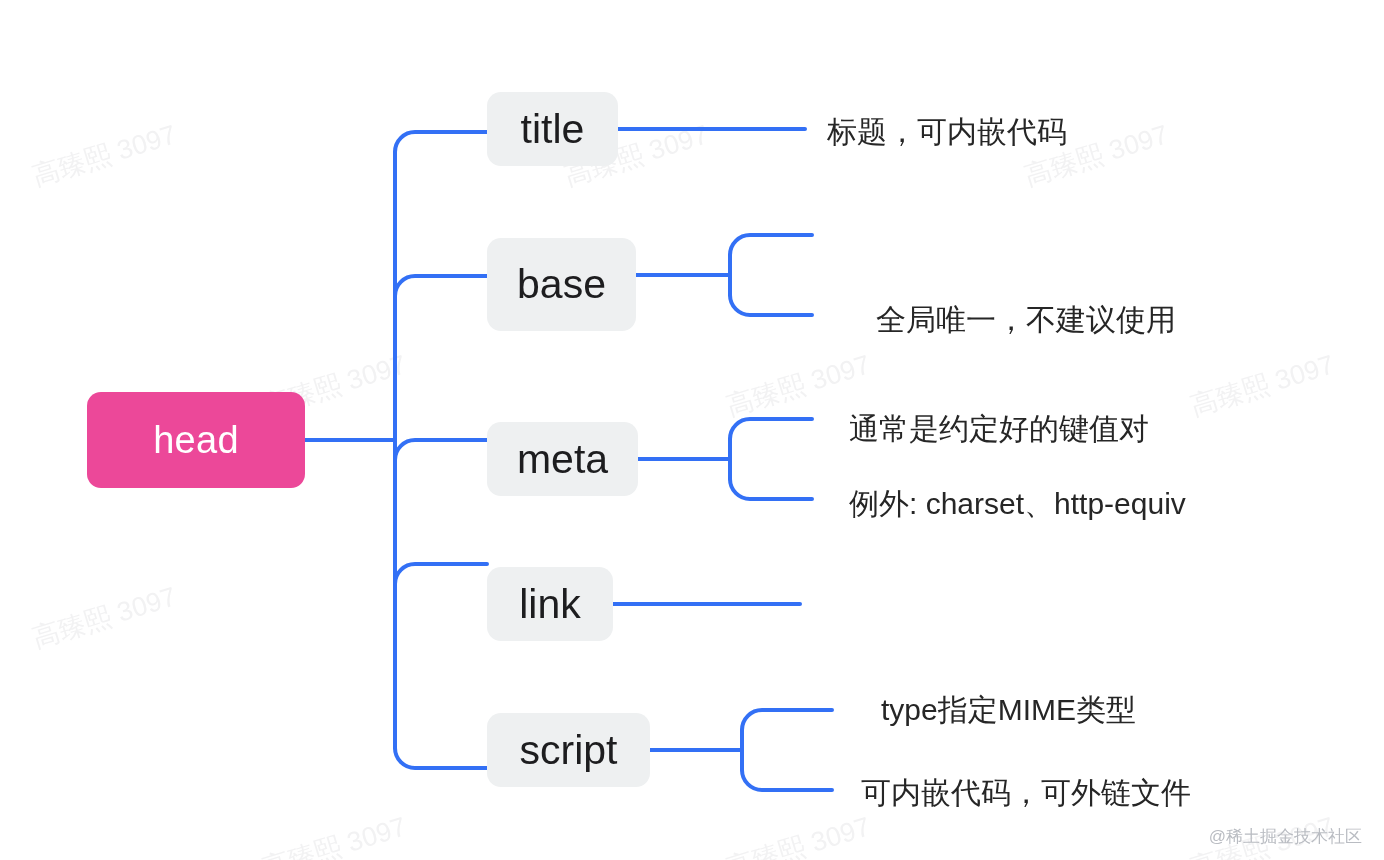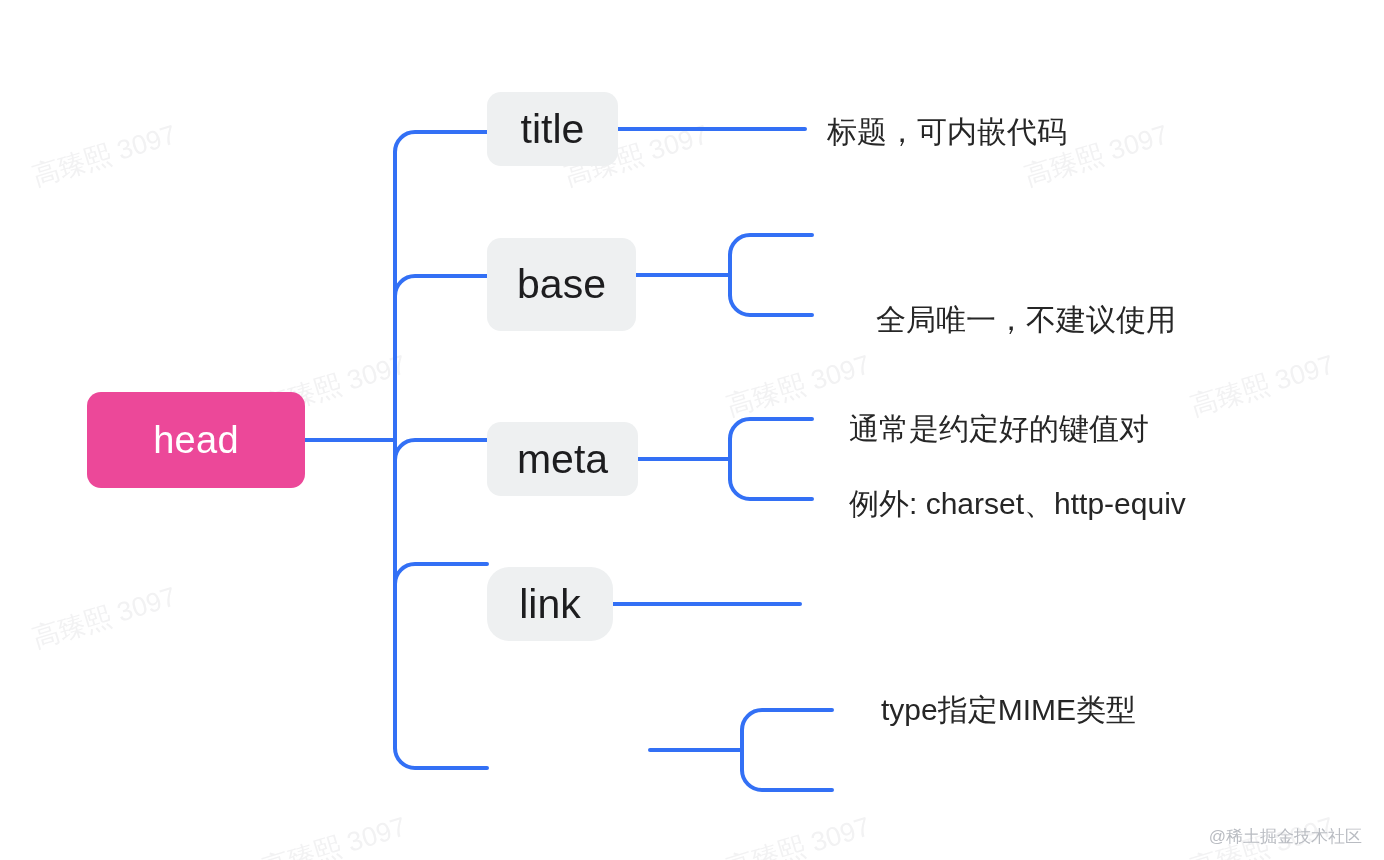--- a/index.html
+++ b/index.html
@@ -135,33 +135,37 @@
   </div>
 
   <div class="node node-branch" style="left:487px; top:238px; width:149px; height:93px;">
     <span>base</span>
   </div>
 
   <div class="node node-branch" style="left:487px; top:422px; width:151px; height:74px;">
     <span>meta</span>
   </div>
 
-  <div class="node node-branch" style="left:487px; top:567px; width:126px; height:74px;border-radius:22px;">
+  <div class="node node-branch" style="left:487px; top:567px; width:126px; height:74px;">
     <span>link</span>
   </div>
 
+  <div class="node node-branch" style="left:487px; top:713px; width:163px; height:74px;">
+    <span>script</span>
+  </div>
 
   <div class="leaf-label" style="left:827px; top:112px;">标题，可内嵌代码</div>
 
 
   <div class="leaf-label" style="left:845px; top:300px;margin-left:31px;">全局唯一，不建议使用</div>
 
   <div class="leaf-label" style="left:849px; top:401px;margin-top:8px;">通常是约定好的键值对</div>
 
   <div class="leaf-label" style="left:849px; top:484px;">例外: charset、http-equiv</div>
 
 
   <div class="leaf-label" style="left:881px; top:690px;">type指定MIME类型</div>
 
+  <div class="leaf-label" style="left:861px; top:773px;">可内嵌代码，可外链文件</div>
 
   <div class="credit">@稀土掘金技术社区</div>
 
 </div>
 
 </body></html>

